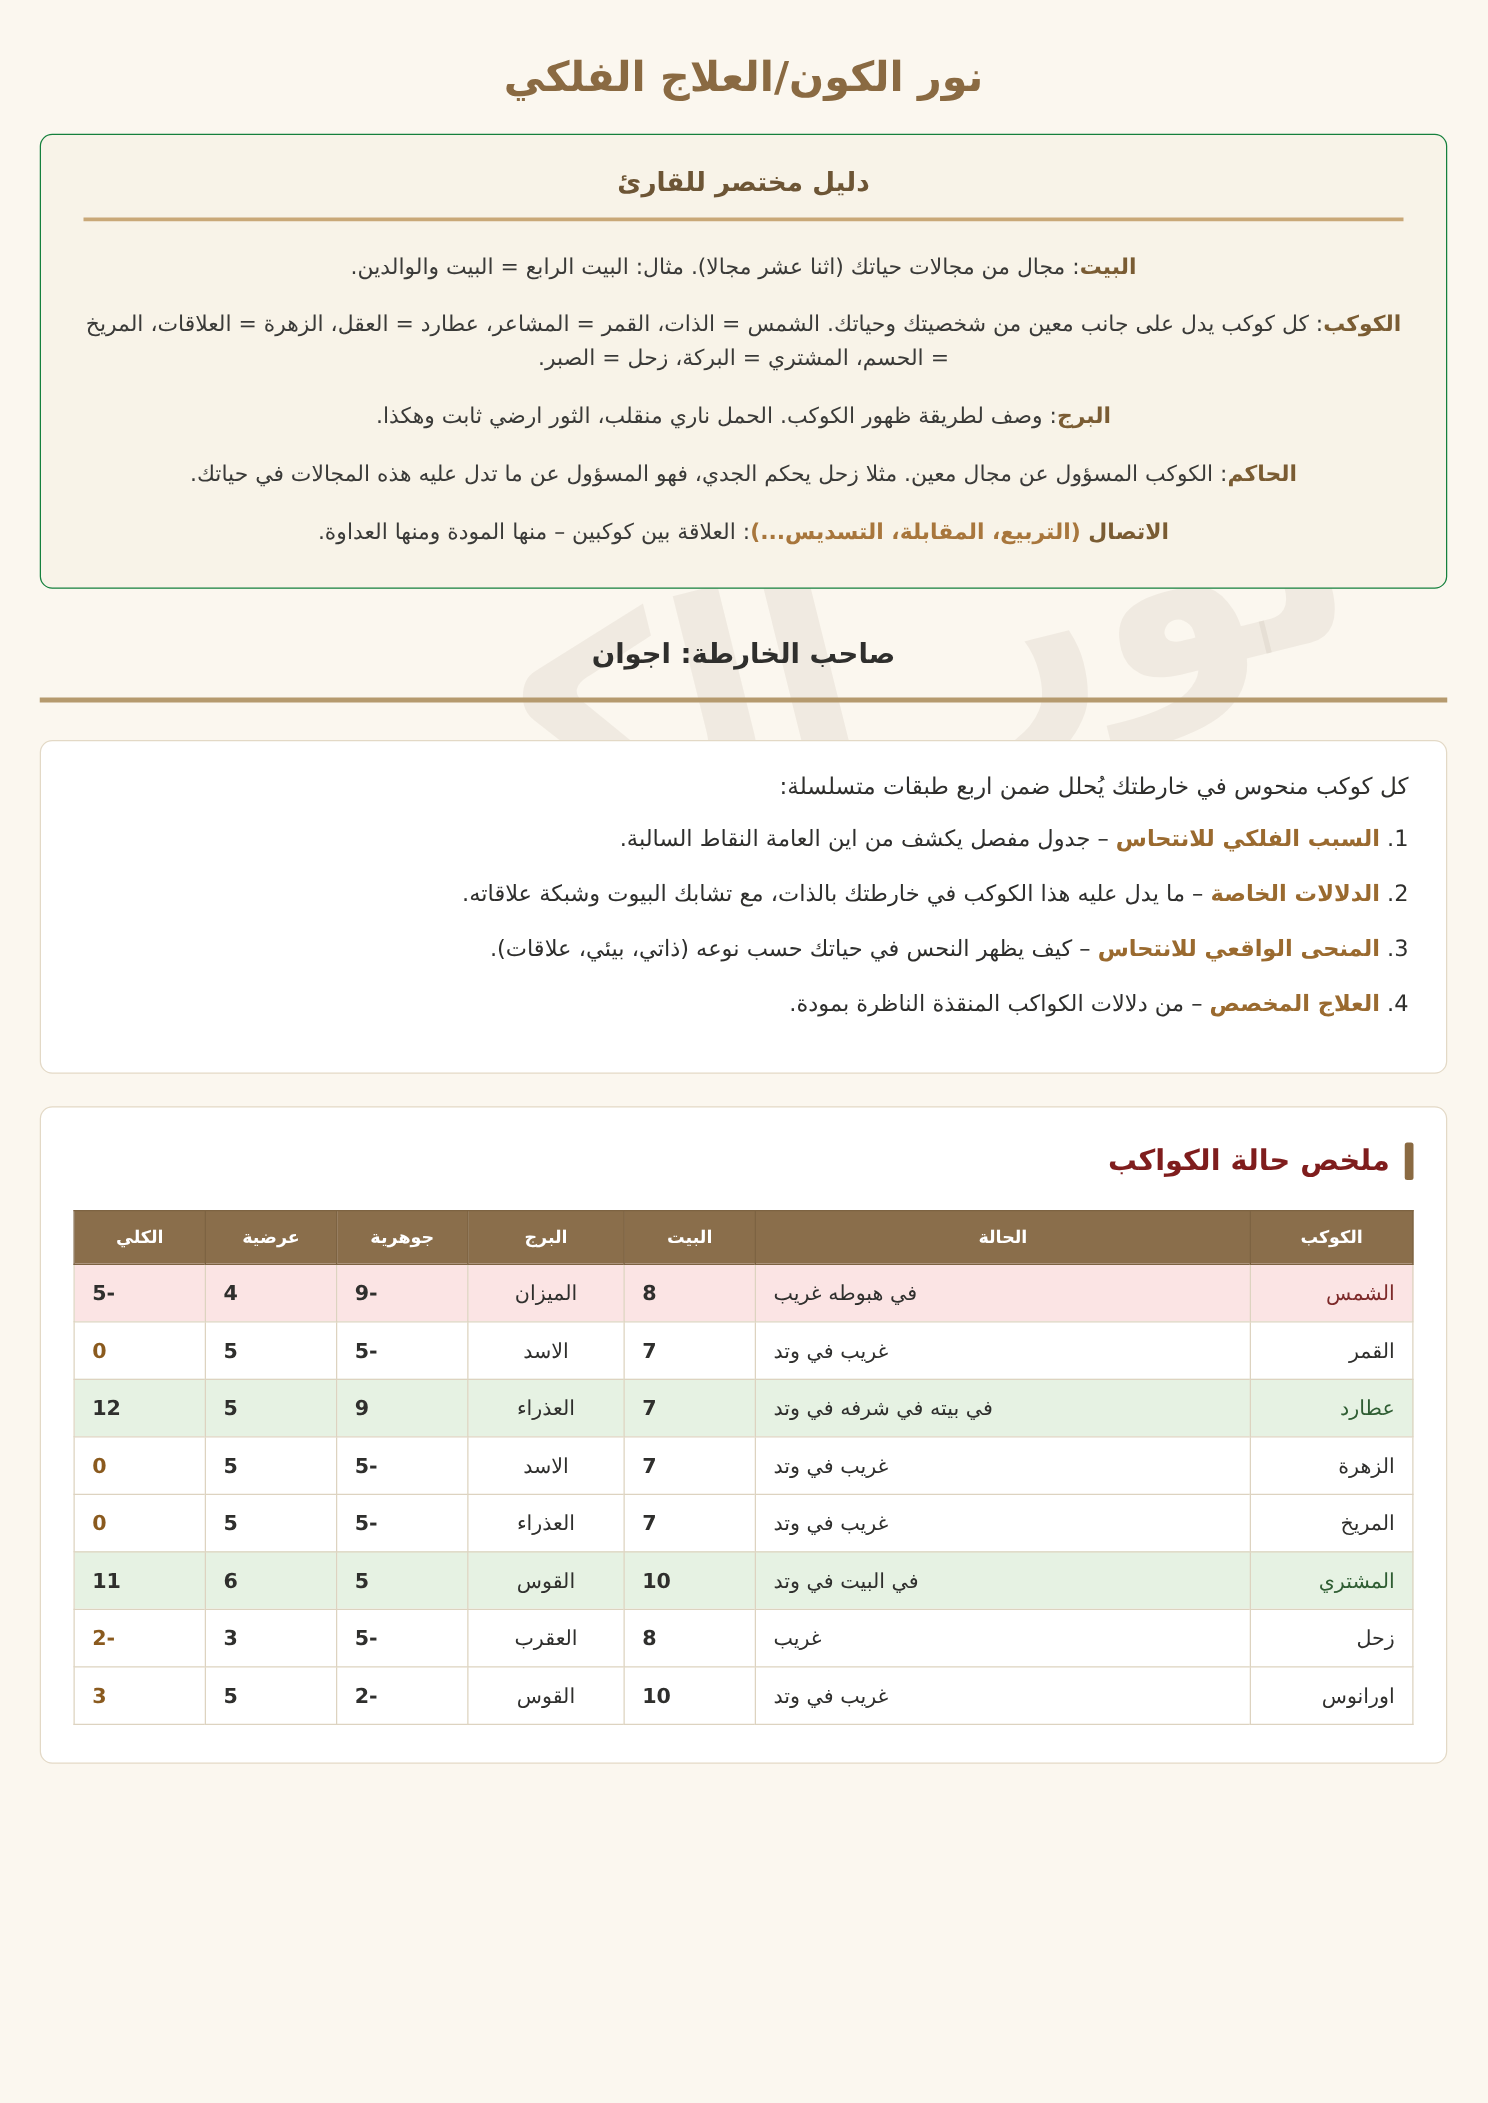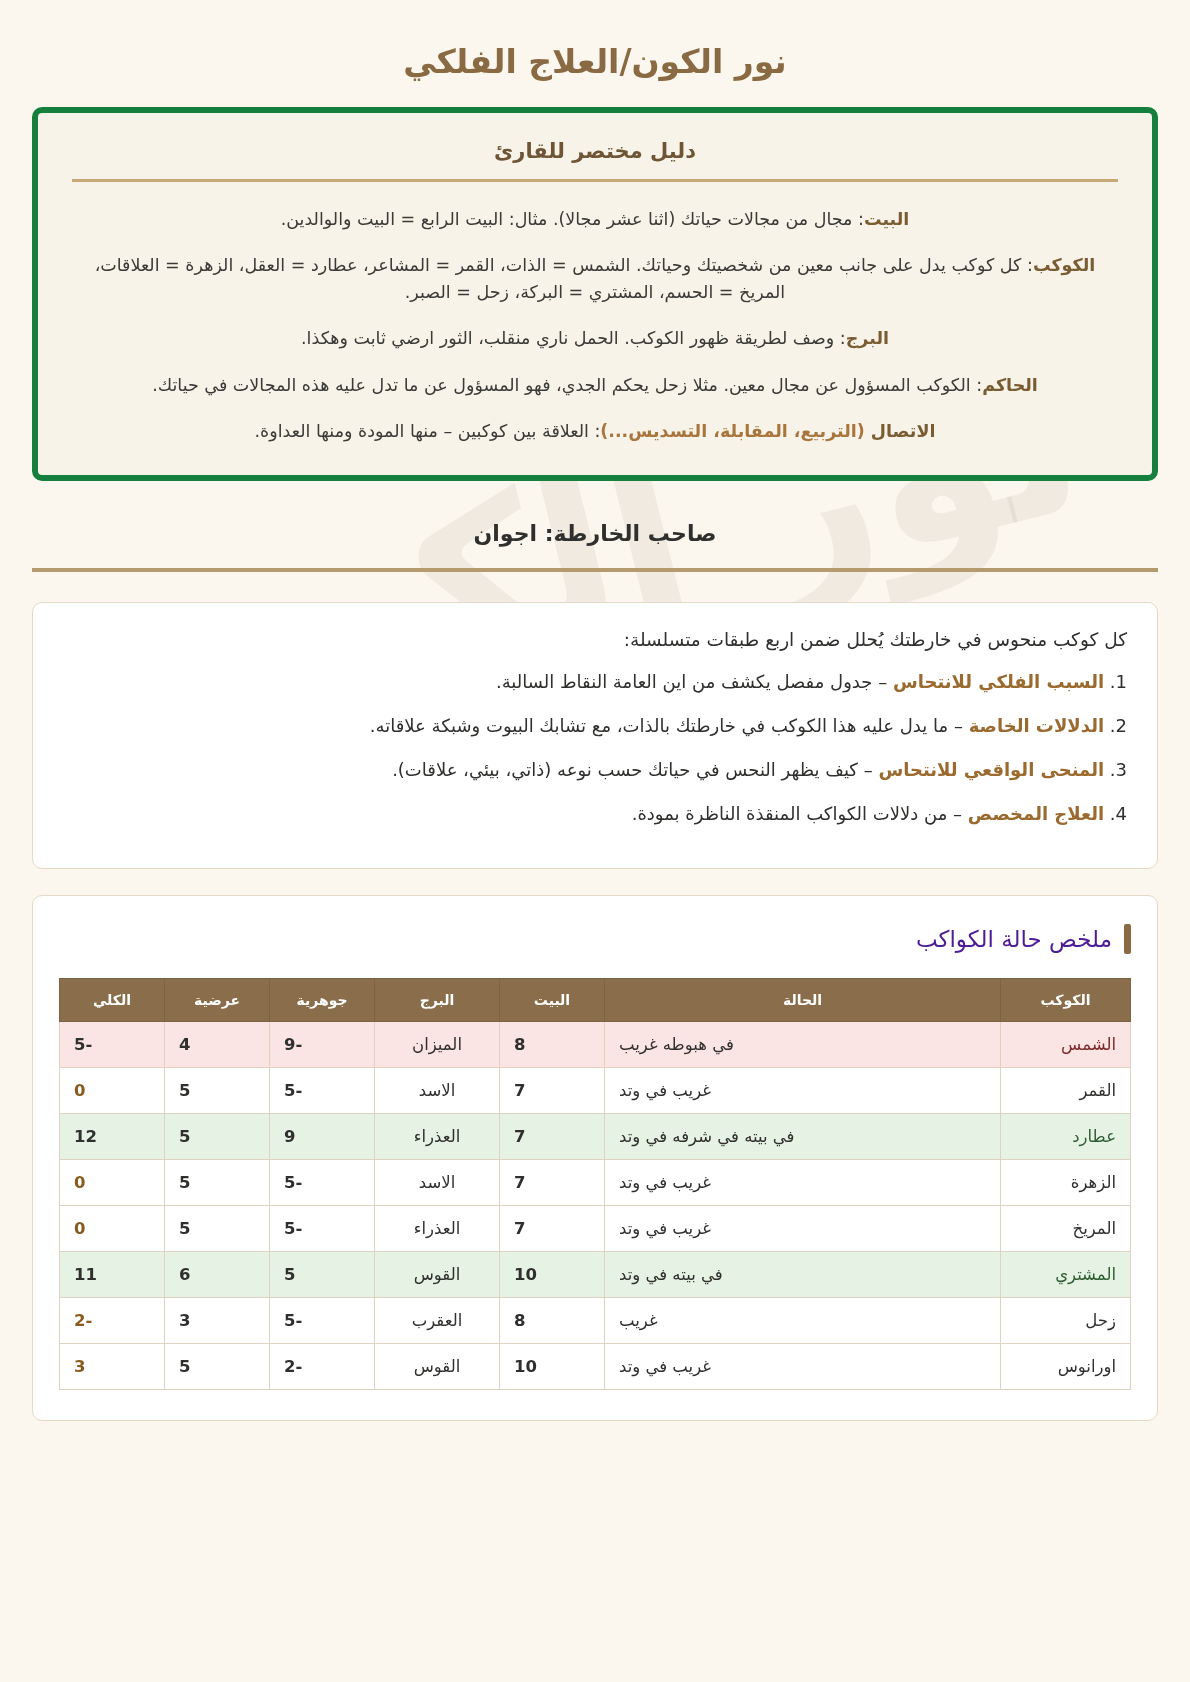--- a/index.html
+++ b/index.html
@@ -45,21 +45,21 @@
     font-size: 33px;
     font-weight: bold;
     color: #8a6a42;
     padding: 42px 0 26px 0;
     letter-spacing: 0px;
   }
 
   
   .guide-box {
     margin: 0 32px;
-    border: 6px solid #15803d;
+    border: 1px solid #15803d;
     border-radius: 10px;
     background: #f8f3e8;
     padding: 26px 34px 30px 34px;
   }
   .guide-title {
     text-align: center;
     font-size: 21px;
     font-weight: bold;
     color: #6d5535;
     padding-bottom: 16px;
@@ -149,22 +149,22 @@
   }
   .section-bar {
     width: 7px;
     height: 30px;
     background: #8a6a42;
     border-radius: 2px;
     display: inline-block;
   }
   .section-title {
     font-size: 23px;
-    font-weight: normal;
-    color: #4c1d95;
+    font-weight: bold;
+    color: #7f1d1d;
   }
 
   table.planets {
     width: 100%;
     border-collapse: collapse;
     font-size: 16.5px;
   }
   table.planets thead th {
     background: #8a6e4b;
     color: #ffffff;
@@ -297,21 +297,21 @@
               <td class="planet">المريخ</td>
               <td class="state">غريب في وتد</td>
               <td class="num dark">7</td>
               <td class="state" style="text-align: center;">العذراء</td>
               <td class="num dark">-5</td>
               <td class="num dark">5</td>
               <td class="num">0</td>
             </tr>
             <tr class="row-good">
               <td class="planet">المشتري</td>
-              <td class="state">في بيته في وتد</td>
+              <td class="state">في البيت في وتد</td>
               <td class="num dark">10</td>
               <td class="state" style="text-align: center;">القوس</td>
               <td class="num dark">5</td>
               <td class="num dark">6</td>
               <td class="num">11</td>
             </tr>
             <tr class="row-neutral">
               <td class="planet">زحل</td>
               <td class="state">غريب</td>
               <td class="num dark">8</td>

